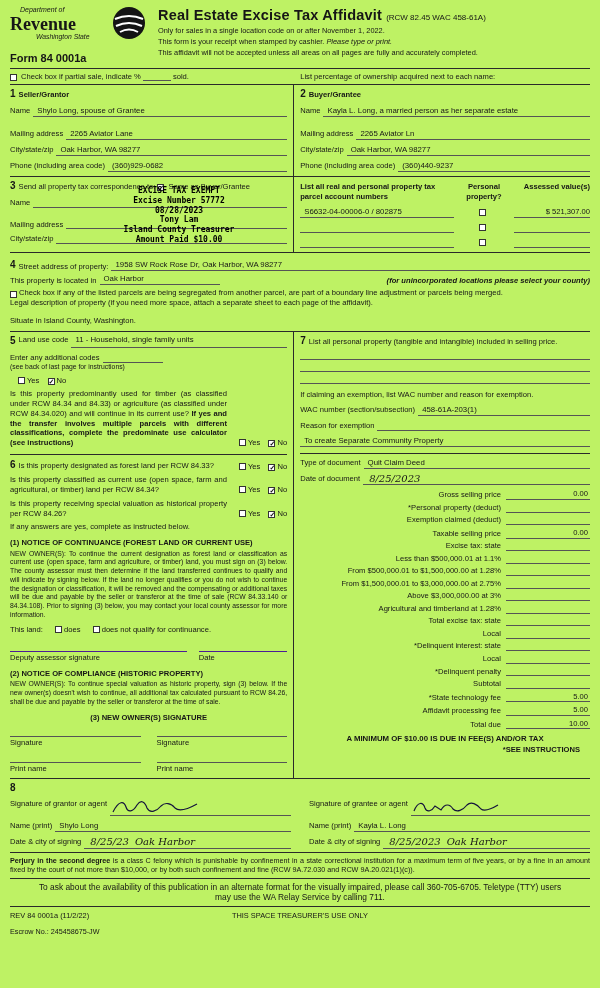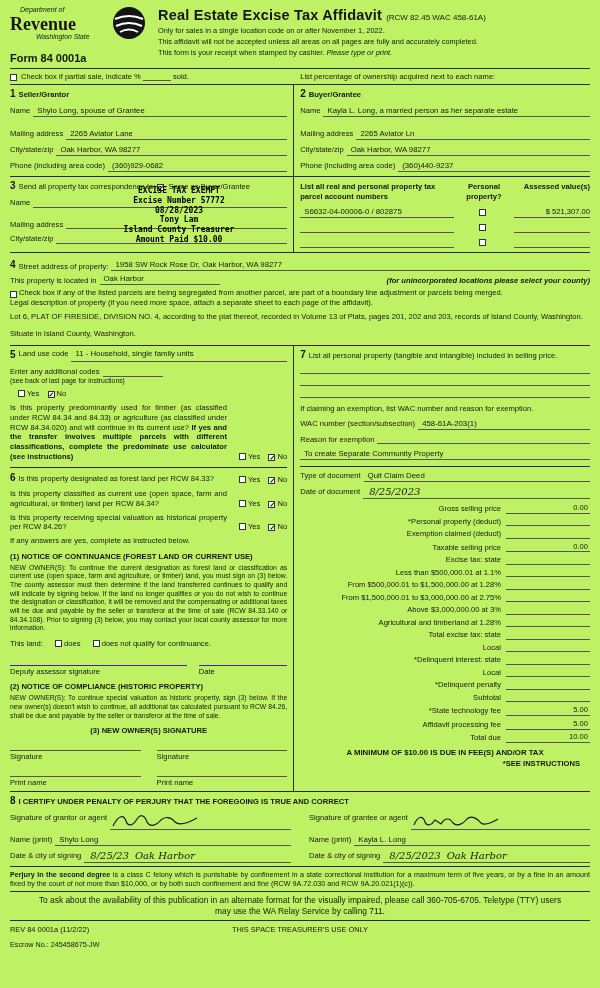--- a/index.html
+++ b/index.html
@@ -125,24 +125,24 @@
         <path d="M4 20 Q17 14 30 20" stroke="#fff" stroke-width="2" fill="none"></path>
         <path d="M8 26 Q17 21 26 26" stroke="#fff" stroke-width="2" fill="none"></path>
       </svg>
     </div>
     <div class="hdr-right">
       <div>
         <span class="title">Real Estate Excise Tax Affidavit</span>
         <span class="rcw">(RCW 82.45 WAC 458-61A)</span>
       </div>
       <div class="note">Only for sales in a single location code on or after November 1, 2022.</div>
-      <div class="note">This affidavit will not be accepted unless all areas on all pages are fully and accurately completed.</div>
       <div class="note">
         <span>This form is your receipt when stamped by cashier. </span><span class="it">Please type or print.</span>
       </div>
+      <div class="note">This affidavit will not be accepted unless all areas on all pages are fully and accurately completed.</div>
     </div>
   </div>
 
   <div class="topbar hrt">
     <div class="tleft">
       <span class="cb"></span>
       <span>Check box if partial sale, indicate %</span>
       <span class="fl w28"></span>
       <span>sold.</span>
     </div>
@@ -258,21 +258,20 @@
     <div class="s4row">
       <span class="lbl">This property is located in</span>
       <span class="fl locval"><span class="val">Oak Harbor</span></span>
       <span class="bi locnote">(for unincorporated locations please select your county)</span>
     </div>
     <div class="s4row">
       <span class="cb"></span>
       <span>Check box if any of the listed parcels are being segregated from another parcel, are part of a boundary line adjustment or parcels being merged.</span>
     </div>
     <div>Legal description of property (if you need more space, attach a separate sheet to each page of the affidavit).</div>
-    <div class="legal">Lot 6, PLAT OF FIRESIDE, DIVISION NO. 4, according to the plat thereof, recorded in Volume 13 of Plats, pages 201, 202 and 203, records of Island County, Washington.</div>
     <div class="situate">Situate in Island County, Washington.</div>
   </div>
 
   <div class="two hrt">
     <div class="colL">
 
       <div class="frow" style="margin-top:0;">
         <span class="secnum">5</span>
         <span class="lbl">Land use code</span>
         <span class="fl fill"><span class="val">11 - Household, single family units</span></span>
@@ -458,21 +457,20 @@
           </div>
       </div>
       <div class="minimum">A MINIMUM OF $10.00 IS DUE IN FEE(S) AND/OR TAX</div>
       <div class="seeinstr">*SEE INSTRUCTIONS</div>
     </div>
   </div>
 
   <div class="s8 hrt">
     <div class="certline">
       <span class="secnum">8</span>
-      <span class="bold">I CERTIFY UNDER PENALTY OF PERJURY THAT THE FOREGOING IS TRUE AND CORRECT</span>
     </div>
     <div class="s8cols">
       <div class="s8cell">
         <div class="frow">
           <span class="lbl">Signature of grantor or agent</span>
           <span class="fl fill">
             <svg class="squig" viewBox="0 0 90 16" width="90" height="16" aria-hidden="true">
               <path d="M3 13 C9 1 14 2 16 8 C18 14 23 13 27 6 C31 0 35 3 37 9 C40 15 47 12 51 7 C55 3 61 4 65 9 C69 13 78 10 87 5" fill="none" stroke="#14143c" stroke-width="1.2"></path>
             </svg>
           </span>

